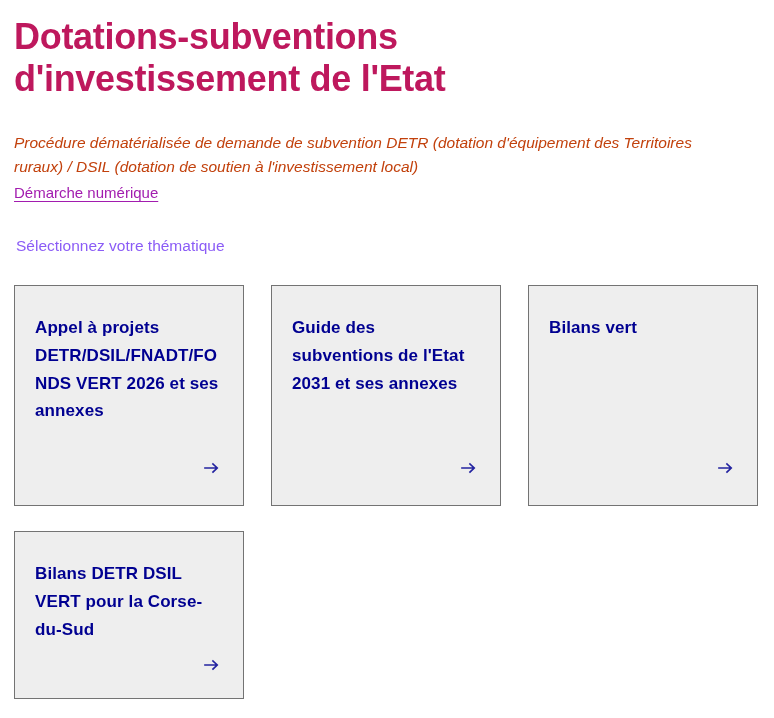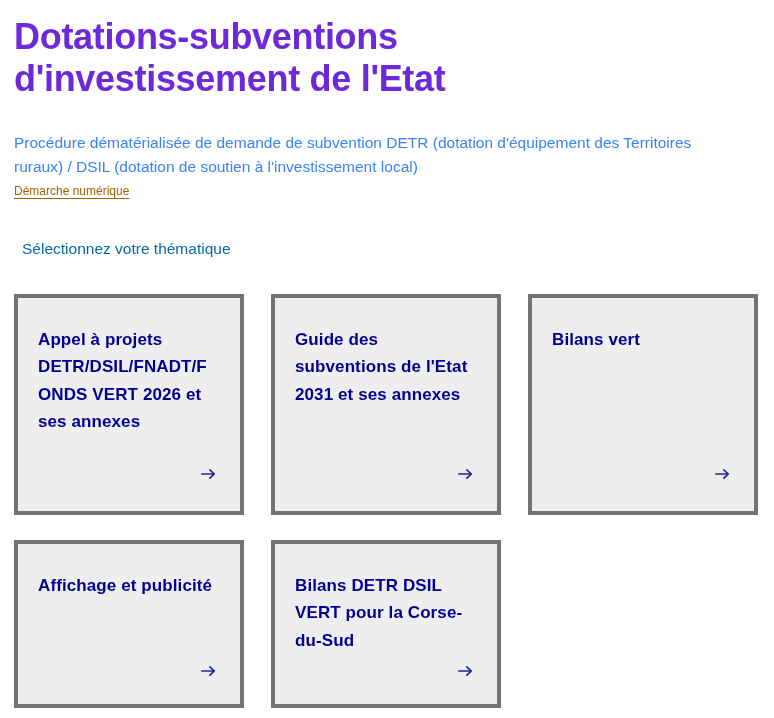--- a/index.html
+++ b/index.html
@@ -25,69 +25,70 @@
   }
 
   
   .page-title {
     margin: 0;
     padding-top: 16px;
     font-size: 36px;
     line-height: 1.18;
     font-weight: 700;
     letter-spacing: -0.3px;
-    color: #6d28d9;
+    color: #be185d;
     max-width: 560px;
   }
 
   .intro {
     margin: 0;
     padding-top: 30px;
     font-size: 15.5px;
     line-height: 1.55;
-    color: #3b82f6;
+    color: #c2410c;
     max-width: 700px;
+    font-style: italic;
   }
 
   .link-row {
     padding-top: 2px;
   }
   .doc-link {
     display: inline-block;
-    font-size: 12px;
+    font-size: 15px;
     line-height: 1.55;
-    color: #a16207;
+    color: #a21caf;
     text-decoration: underline;
     text-underline-offset: 3px;
     cursor: pointer;
   }
 
   .section-label {
-    margin: 8px;
+    margin: 2px;
     padding-top: 28px;
     font-size: 15.5px;
     line-height: 1.5;
-    color: #0369a1;
+    color: #8b5cf6;
   }
 
   
   .card-grid {
     display: flex;
     flex-wrap: wrap;
     gap: 25px 27px;
     padding-top: 26px;
     width: 744px;
   }
 
   .card {
     position: relative;
     width: 230px;
     height: 221px;
     background: #eeeeee;
-    border: 4px solid #737373;
+    border: 1px solid #737373;
     padding: 28px 20px 20px 20px;
     cursor: pointer;
     display: block;
     text-decoration: none;
   }
   .card.short {
     height: 168px;
   }
 
   .card-title {
@@ -153,28 +154,20 @@
 
     <a class="card" href="#">
       <p class="card-title">Bilans vert</p>
       <span class="card-arrow">
         <svg width="18" height="18" viewBox="0 0 18 18" aria-hidden="true">
           <path d="M2 9 H14 M10 5 L14.2 9 L10 13" fill="none" stroke="currentColor" stroke-width="1.7" stroke-linecap="square" stroke-linejoin="miter"></path>
         </svg>
       </span>
     </a>
 
-    <a class="card short" href="#">
-      <p class="card-title">Affichage et publicité</p>
-      <span class="card-arrow">
-        <svg width="18" height="18" viewBox="0 0 18 18" aria-hidden="true">
-          <path d="M2 9 H14 M10 5 L14.2 9 L10 13" fill="none" stroke="currentColor" stroke-width="1.7" stroke-linecap="square" stroke-linejoin="miter"></path>
-        </svg>
-      </span>
-    </a>
 
     <a class="card short" href="#">
       <p class="card-title">Bilans DETR DSIL VERT pour la Corse-du-Sud</p>
       <span class="card-arrow">
         <svg width="18" height="18" viewBox="0 0 18 18" aria-hidden="true">
           <path d="M2 9 H14 M10 5 L14.2 9 L10 13" fill="none" stroke="currentColor" stroke-width="1.7" stroke-linecap="square" stroke-linejoin="miter"></path>
         </svg>
       </span>
     </a>
 

